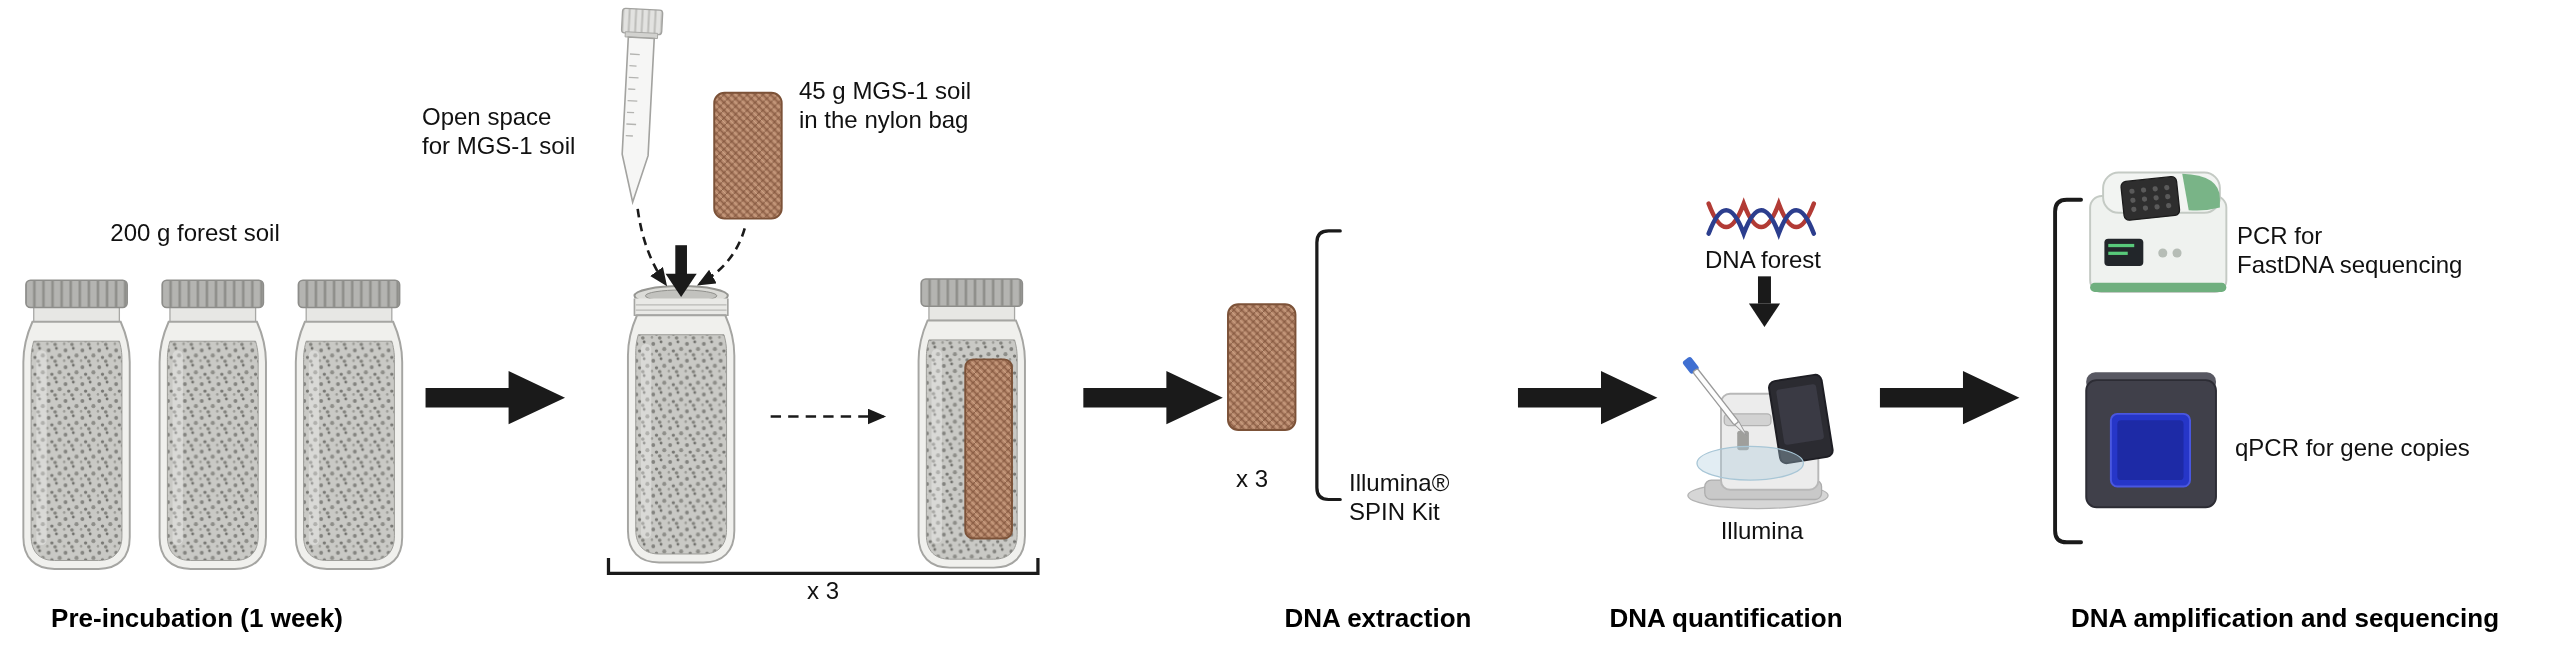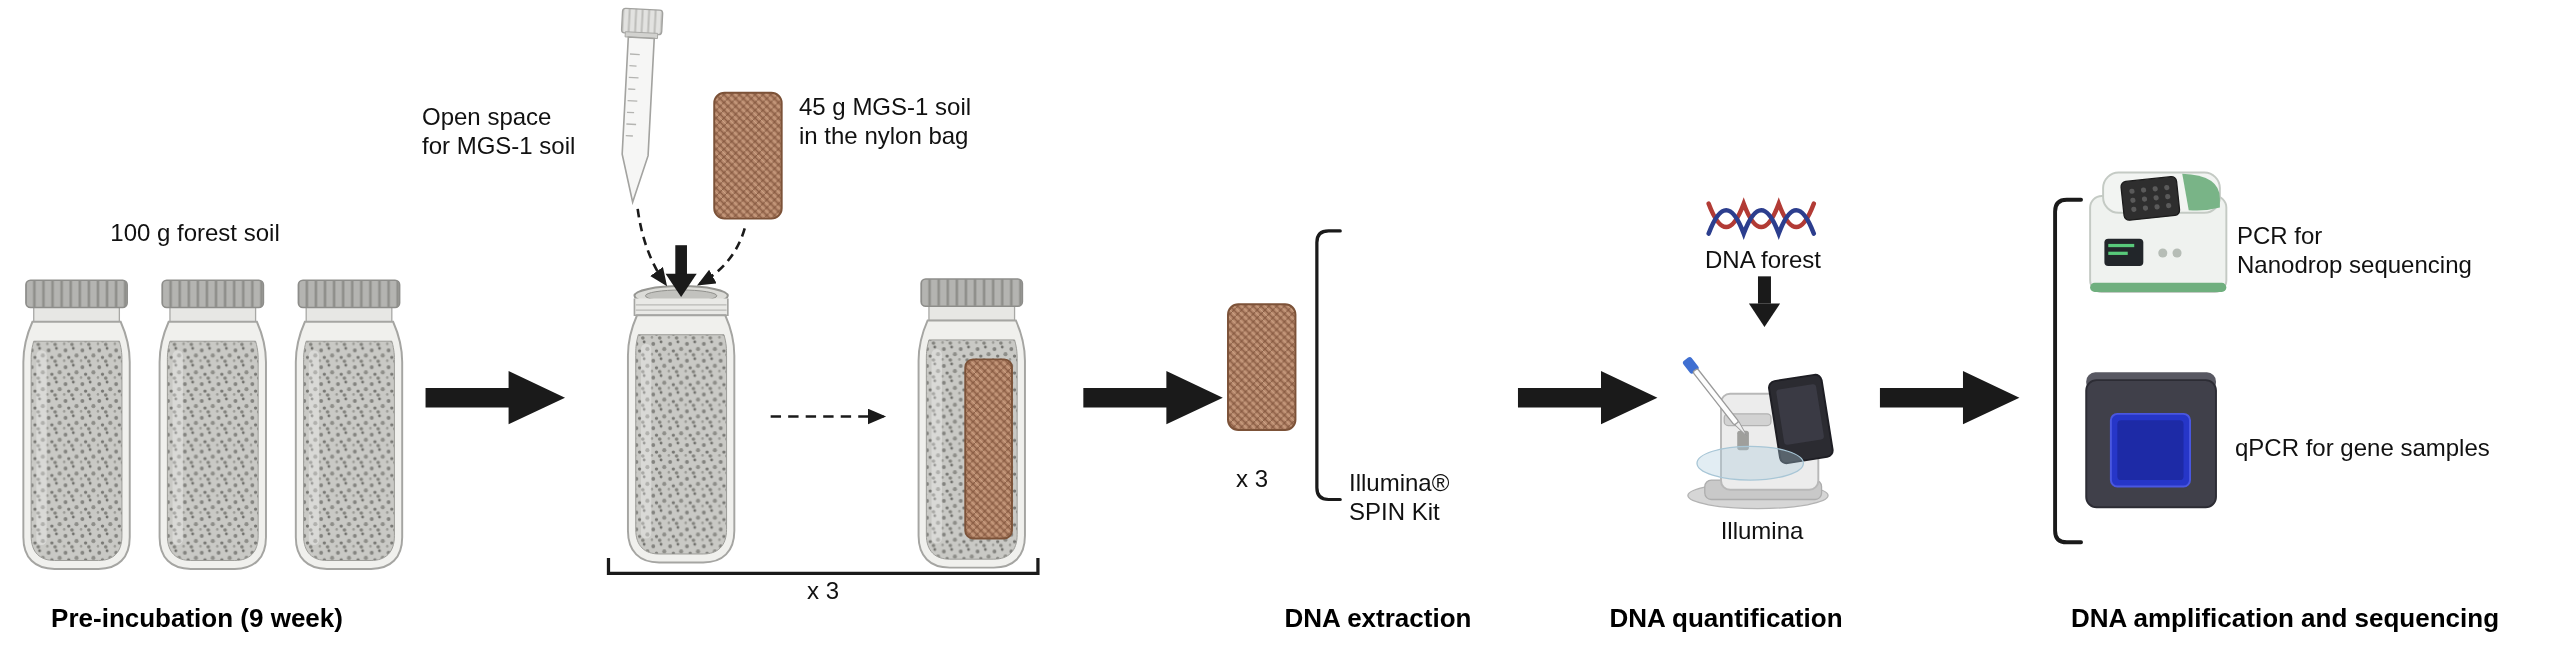--- a/index.html
+++ b/index.html
@@ -239,44 +239,44 @@
     </g>
 
     <g transform="translate(3212,566)">
       <rect x="4" y="8" width="200" height="30" rx="14" fill="#585862"></rect>
       <rect x="4" y="20" width="200" height="196" rx="16" fill="#40404a" stroke="#2c2c34" stroke-width="3"></rect>
       <rect x="42" y="72" width="122" height="112" rx="10" fill="#2636c8" stroke="#4a57e0" stroke-width="3"></rect>
       <rect x="52" y="82" width="102" height="92" rx="6" fill="#1d2aa6"></rect>
     </g>
   </svg>
 
-  <div class="label center" style="left:195px; top:218px;">100 g forest soil</div>
+  <div class="label center" style="left:195px; top:218px;">200 g forest soil</div>
 
   <div class="label" style="left:422px; top:102px;">Open space
 for MGS-1 soil</div>
 
-  <div class="label" style="left:799px; top:92px;">45 g MGS-1 soil
+  <div class="label" style="left:799px; top:76px;">45 g MGS-1 soil
 in the nylon bag</div>
 
   <div class="label center" style="left:823px; top:576px;">x 3</div>
 
   <div class="label center" style="left:1252px; top:464px;">x 3</div>
 
 
   <div class="label" style="left:1349px; top:468px;">Illumina®
 SPIN Kit</div>
 
   <div class="label center" style="left:1763px; top:245px;">DNA forest</div>
 
   <div class="label center" style="left:1762px; top:516px;">Illumina</div>
 
   <div class="label" style="left:2237px; top:221px;">PCR for
-Nanodrop sequencing</div>
-
-  <div class="label" style="left:2235px; top:433px;">qPCR for gene samples</div>
-
-  <div class="title" style="left:197px; top:603px;">Pre-incubation (9 week)</div>
+FastDNA sequencing</div>
+
+  <div class="label" style="left:2235px; top:433px;">qPCR for gene copies</div>
+
+  <div class="title" style="left:197px; top:603px;">Pre-incubation (1 week)</div>
   <div class="title" style="left:1378px; top:603px;">DNA extraction</div>
   <div class="title" style="left:1726px; top:603px;">DNA quantification</div>
   <div class="title" style="left:2285px; top:603px;">DNA amplification and sequencing</div>
 
 </div>
 
 
 </body></html>

